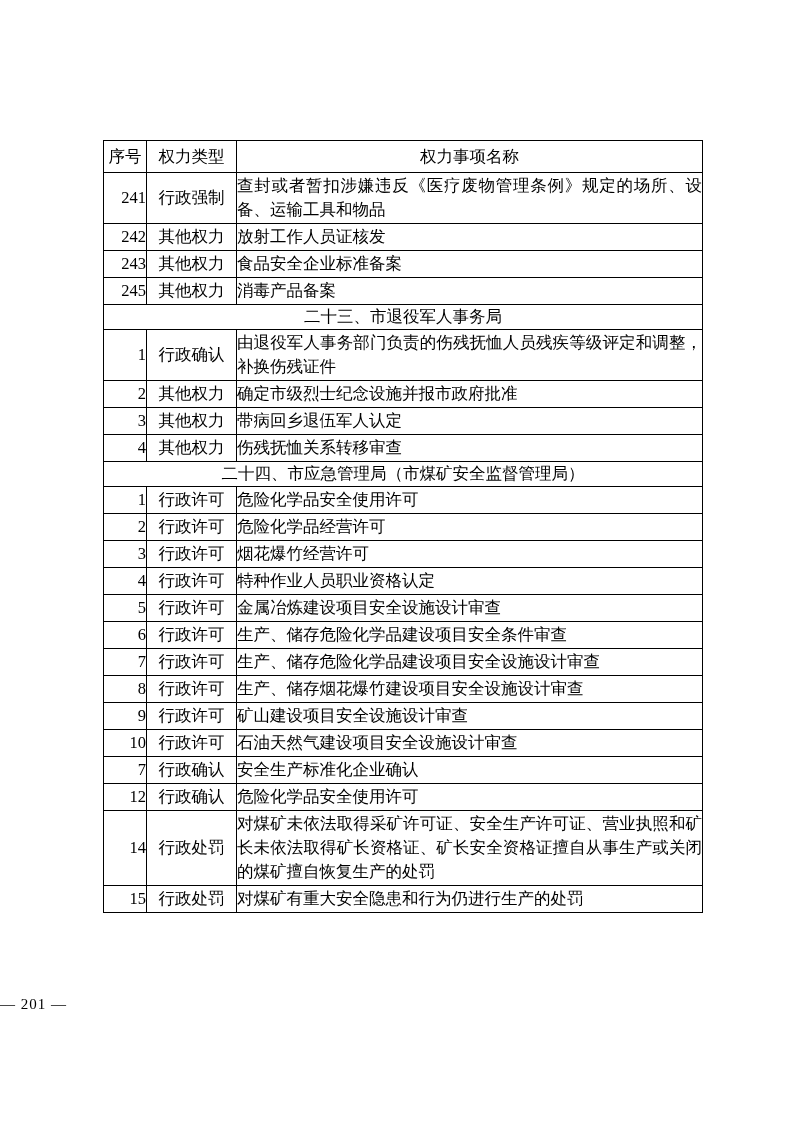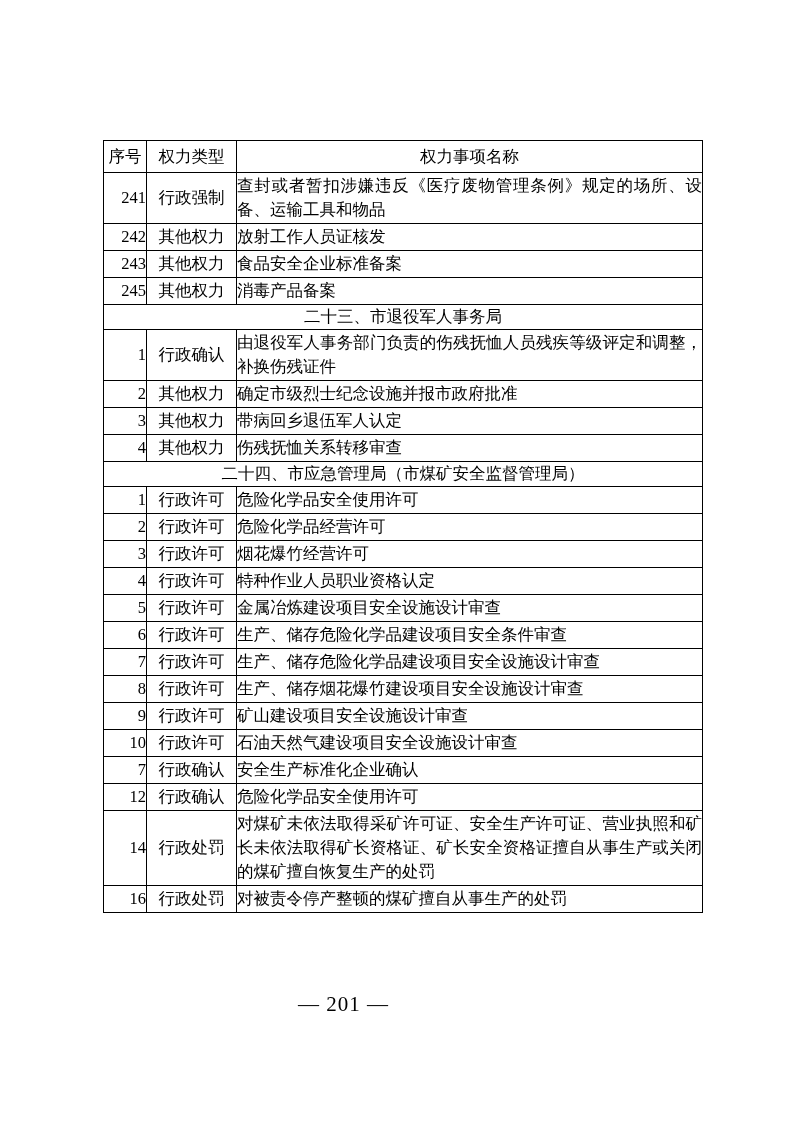--- a/index.html
+++ b/index.html
@@ -58,22 +58,22 @@
   }
   td.section {
     text-align: center;
     height: 24px;
   }
   .page-number {
     position: absolute;
     top: 994px;
     left: 0;
     width: 687px;
-    text-align: center;
-    font-size: 21px;
+    text-align: left;
+    font-size: 15px;
     line-height: 20px;
     letter-spacing: 1px;
     color: #000000;
   }
 </style>
 </head>
 <body>
 
 <div class="page">
 
@@ -196,22 +196,22 @@
           <td class="col-num">12</td>
           <td class="col-type">行政确认</td>
           <td class="col-name">危险化学品安全使用许可</td>
         </tr>
         <tr class="item-row">
           <td class="col-num">14</td>
           <td class="col-type">行政处罚</td>
           <td class="col-name">对煤矿未依法取得采矿许可证、安全生产许可证、营业执照和矿长未依法取得矿长资格证、矿长安全资格证擅自从事生产或关闭的煤矿擅自恢复生产的处罚</td>
         </tr>
         <tr class="item-row">
-          <td class="col-num">16</td>
+          <td class="col-num">15</td>
           <td class="col-type">行政处罚</td>
-          <td class="col-name">对被责令停产整顿的煤矿擅自从事生产的处罚</td>
+          <td class="col-name">对煤矿有重大安全隐患和行为仍进行生产的处罚</td>
         </tr>
       </tbody>
   </table>
 
   <div class="page-number">— 201 —</div>
 
 </div>
 
 </body></html>

